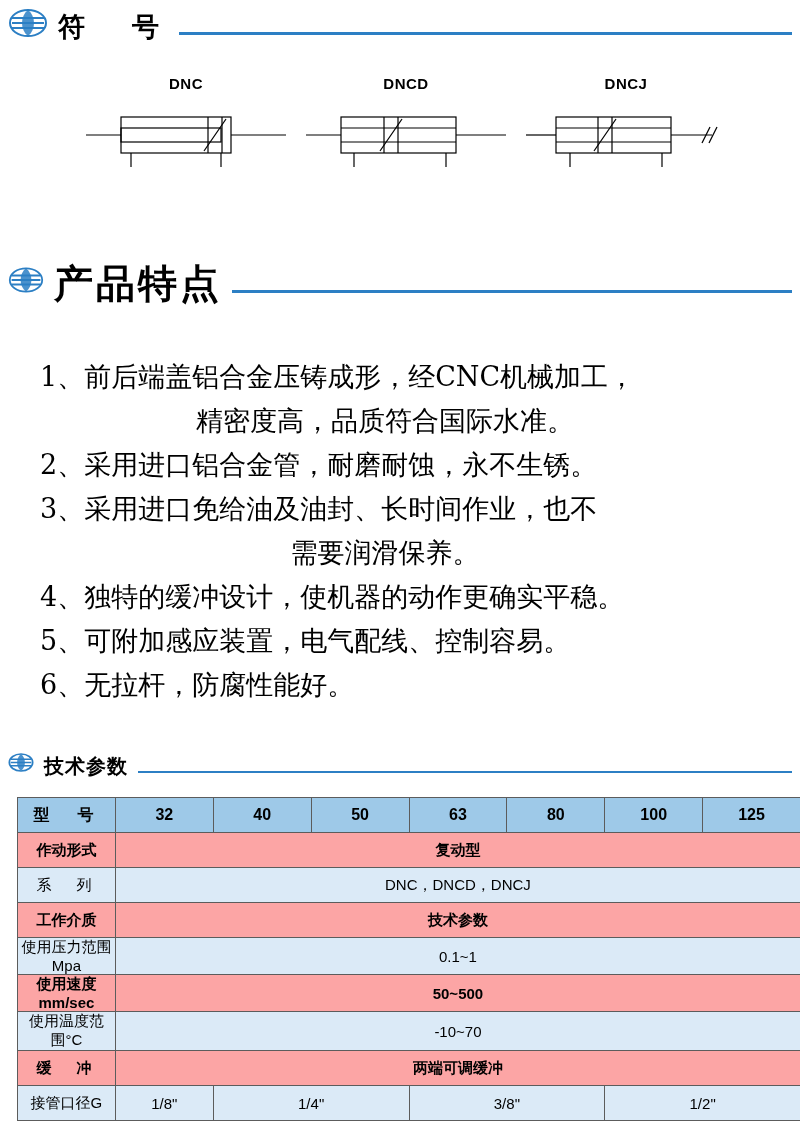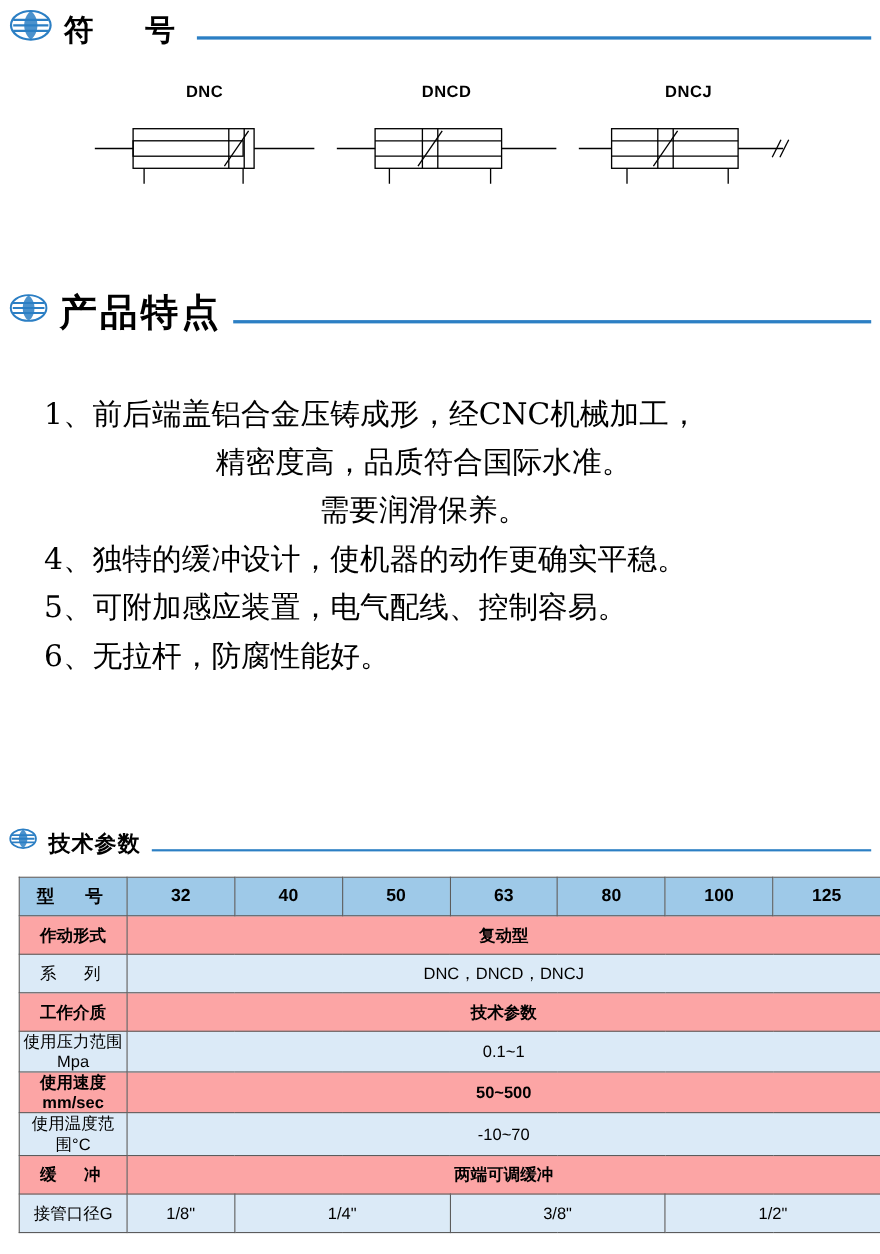--- a/index.html
+++ b/index.html
@@ -54,21 +54,21 @@
   #head-symbol .rule { border-bottom-width: 3px; margin-bottom: 7px;}
 
   
   #head-features {
     position: absolute;
     left: 8px;
     top: 265px;
     width: 784px;
   }
   #head-features .sec-title {
-    font-size: 34px;
+    font-size: 39px;
     line-height: 32px;
     letter-spacing: 3px;
     text-align: center;
   }
   #head-features .rule { border-bottom-width: 3px; margin-bottom: 6px;}
 
   
   #head-params {
     position: absolute;
     left: 8px;
@@ -241,20 +241,22 @@
       <path d="M20 2 C12 8 12 22 20 28 C28 22 28 8 20 2 Z" fill="#2c7fc4" opacity="0.85"></path>
     </svg>
   </span>
   <span class="sec-title">产品特点</span>
   <span class="rule"></span>
 </div>
 
 <div id="features">
   <div class="feat-line">1、前后端盖铝合金压铸成形，经CNC机械加工，</div>
   <div class="feat-line indent">精密度高，品质符合国际水准。</div>
+  <div class="feat-line">2、采用进口铝合金管，耐磨耐蚀，永不生锈。</div>
+  <div class="feat-line">3、采用进口免给油及油封、长时间作业，也不</div>
   <div class="feat-line indent">需要润滑保养。</div>
   <div class="feat-line">4、独特的缓冲设计，使机器的动作更确实平稳。</div>
   <div class="feat-line">5、可附加感应装置，电气配线、控制容易。</div>
   <div class="feat-line">6、无拉杆，防腐性能好。</div>
 </div>
 
 <div id="head-params" class="sec-head">
   <span class="logo-icon">
     <svg width="26" height="21" viewBox="0 0 40 30">
       <ellipse cx="20" cy="15" rx="18" ry="13" fill="none" stroke="#2c7fc4" stroke-width="2.5"></ellipse>

